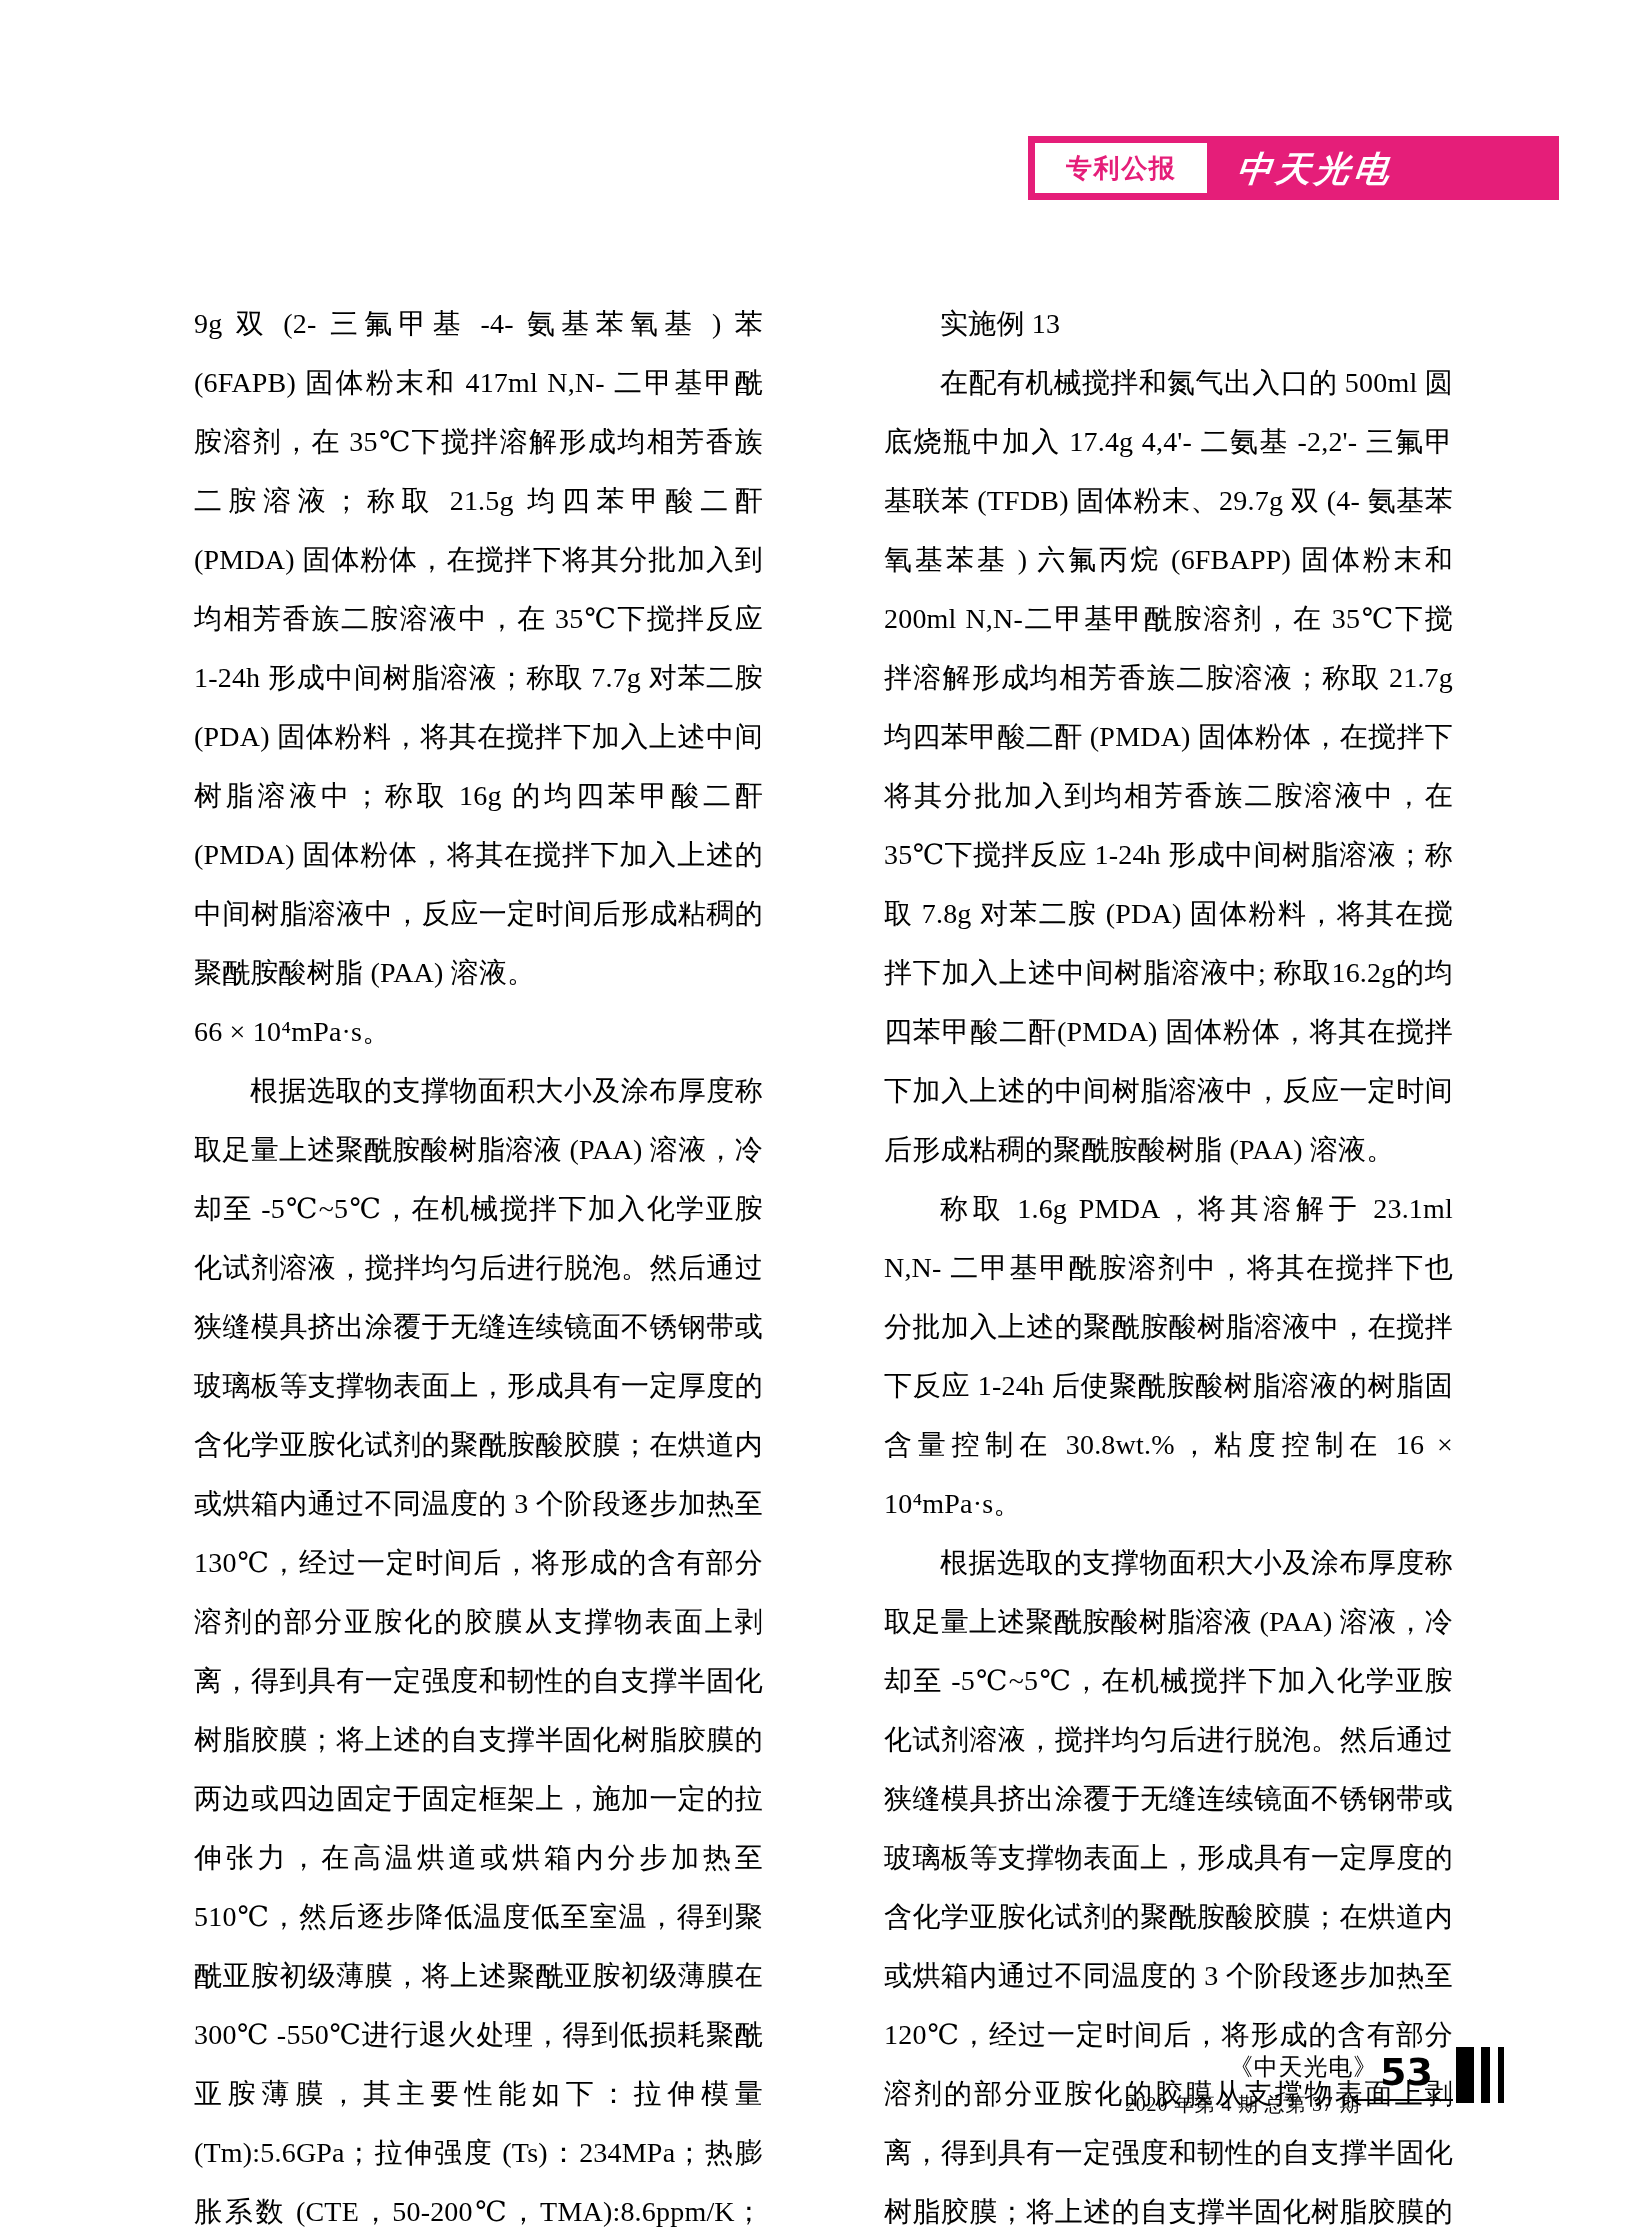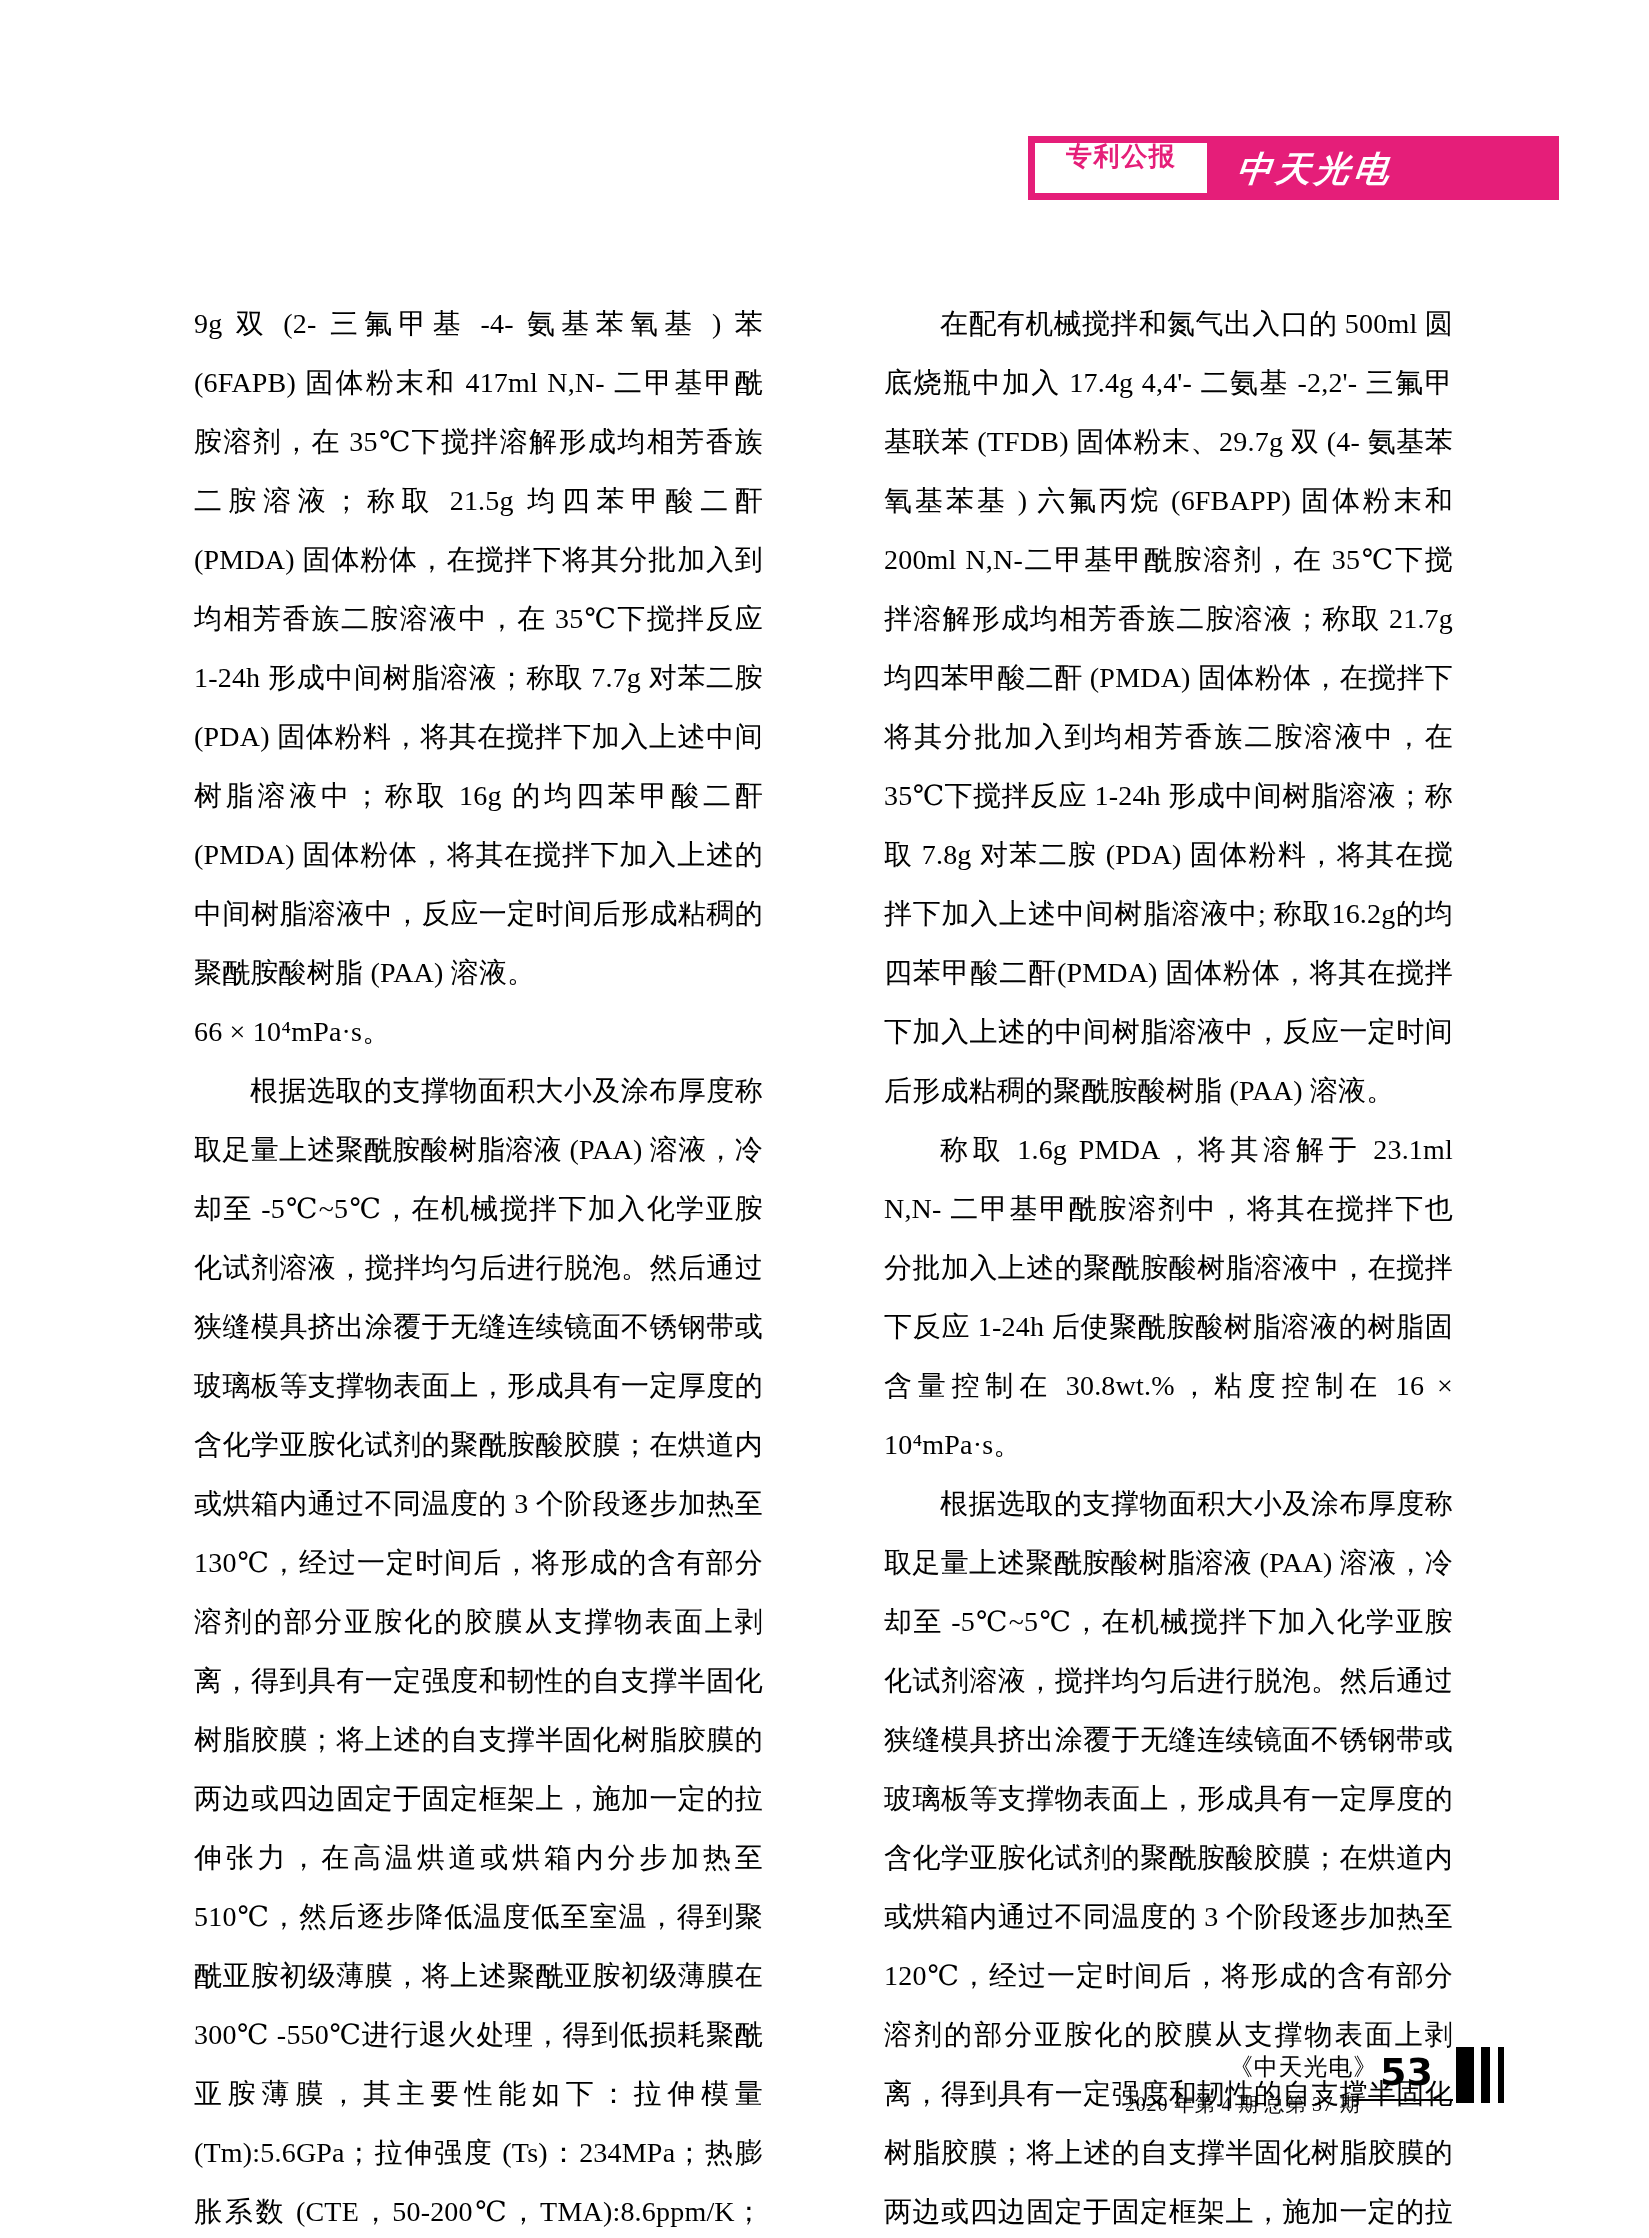--- a/index.html
+++ b/index.html
@@ -17,21 +17,21 @@
     position:absolute;
     left:1028px;top:136px;
     width:531px;height:64px;
     background:var(--brand,#E51E79);
     display:flex;align-items:stretch;
   }
   .header-tag{
     width:172px;
     margin:7.2px 0 7.2px 7.2px;
     background:#ffffff;
-    display:flex;justify-content:center;
+    display:flex;align-items:center;justify-content:center;
     box-sizing:border-box;
   }
   .header-tag-text{
     font-family:"DejaVu Sans","Liberation Sans",sans-serif;
     font-size:26px;
     font-weight:700;
     letter-spacing:1.6px;
     color:var(--brand,#E51E79);
     line-height:1;
   }
@@ -144,20 +144,21 @@
 
 <div class="columns">
 
   <div class="col col-left">
     <p class="body-par">9g 双 (2- 三氟甲基 -4- 氨基苯氧基 ) 苯 (6FAPB) 固体粉末和 417ml N,N- 二甲基甲酰胺溶剂，在 35℃下搅拌溶解形成均相芳香族二胺溶液；称取 21.5g 均四苯甲酸二酐 (PMDA) 固体粉体，在搅拌下将其分批加入到均相芳香族二胺溶液中，在 35℃下搅拌反应 1-24h 形成中间树脂溶液；称取 7.7g 对苯二胺 (PDA) 固体粉料，将其在搅拌下加入上述中间树脂溶液中；称取 16g 的均四苯甲酸二酐 (PMDA) 固体粉体，将其在搅拌下加入上述的中间树脂溶液中，反应一定时间后形成粘稠的聚酰胺酸树脂 (PAA) 溶液。</p>
     <p class="body-par">66 × 10⁴mPa·s。</p>
     <p class="body-par indent">根据选取的支撑物面积大小及涂布厚度称取足量上述聚酰胺酸树脂溶液 (PAA) 溶液，冷却至 -5℃~5℃，在机械搅拌下加入化学亚胺化试剂溶液，搅拌均匀后进行脱泡。然后通过狭缝模具挤出涂覆于无缝连续镜面不锈钢带或玻璃板等支撑物表面上，形成具有一定厚度的含化学亚胺化试剂的聚酰胺酸胶膜；在烘道内或烘箱内通过不同温度的 3 个阶段逐步加热至 130℃，经过一定时间后，将形成的含有部分溶剂的部分亚胺化的胶膜从支撑物表面上剥离，得到具有一定强度和韧性的自支撑半固化树脂胶膜；将上述的自支撑半固化树脂胶膜的两边或四边固定于固定框架上，施加一定的拉伸张力，在高温烘道或烘箱内分步加热至 510℃，然后逐步降低温度低至室温，得到聚酰亚胺初级薄膜，将上述聚酰亚胺初级薄膜在 300℃ -550℃进行退火处理，得到低损耗聚酰亚胺薄膜，其主要性能如下：拉伸模量 (Tm):5.6GPa；拉伸强度 (Ts)：234MPa；热膨胀系数 (CTE，50-200℃，TMA):8.6ppm/K；吸水率 (Wa)：1.22%；介电常数 ( ε ,1KHz)：2.68；介电损耗 (tan δ ,1KHz)：0.0066；</p>
   </div>
 
   <div class="col col-right">
+    <p class="body-par ex-title">实施例 13</p>
     <p class="body-par indent">在配有机械搅拌和氮气出入口的 500ml 圆底烧瓶中加入 17.4g 4,4'- 二氨基 -2,2'- 三氟甲基联苯 (TFDB) 固体粉末、29.7g 双 (4- 氨基苯氧基苯基 ) 六氟丙烷 (6FBAPP) 固体粉末和200ml N,N-二甲基甲酰胺溶剂，在 35℃下搅拌溶解形成均相芳香族二胺溶液；称取 21.7g 均四苯甲酸二酐 (PMDA) 固体粉体，在搅拌下将其分批加入到均相芳香族二胺溶液中，在 35℃下搅拌反应 1-24h 形成中间树脂溶液；称取 7.8g 对苯二胺 (PDA) 固体粉料，将其在搅拌下加入上述中间树脂溶液中; 称取16.2g的均四苯甲酸二酐(PMDA) 固体粉体，将其在搅拌下加入上述的中间树脂溶液中，反应一定时间后形成粘稠的聚酰胺酸树脂 (PAA) 溶液。</p>
     <p class="body-par indent">称取 1.6g PMDA，将其溶解于 23.1ml N,N- 二甲基甲酰胺溶剂中，将其在搅拌下也分批加入上述的聚酰胺酸树脂溶液中，在搅拌下反应 1-24h 后使聚酰胺酸树脂溶液的树脂固含量控制在 30.8wt.%，粘度控制在 16 × 10⁴mPa·s。</p>
     <p class="body-par indent">根据选取的支撑物面积大小及涂布厚度称取足量上述聚酰胺酸树脂溶液 (PAA) 溶液，冷却至 -5℃~5℃，在机械搅拌下加入化学亚胺化试剂溶液，搅拌均匀后进行脱泡。然后通过狭缝模具挤出涂覆于无缝连续镜面不锈钢带或玻璃板等支撑物表面上，形成具有一定厚度的含化学亚胺化试剂的聚酰胺酸胶膜；在烘道内或烘箱内通过不同温度的 3 个阶段逐步加热至 120℃，经过一定时间后，将形成的含有部分溶剂的部分亚胺化的胶膜从支撑物表面上剥离，得到具有一定强度和韧性的自支撑半固化树脂胶膜；将上述的自支撑半固化树脂胶膜的两边或四边固定于固定框架上，施加一定的拉伸张力，在高温烘道或烘箱内分步加热至 520℃，然后逐步降低温度低至室温，得到聚酰亚胺初级薄膜，将上述聚酰亚胺初级薄膜在 300℃ -</p>
   </div>
 
 </div>
 
 <div class="footer">
   <div class="footer-journal">《中天光电》</div>
   <div class="footer-issue">2020 年第 4 期 总第 37 期</div>

